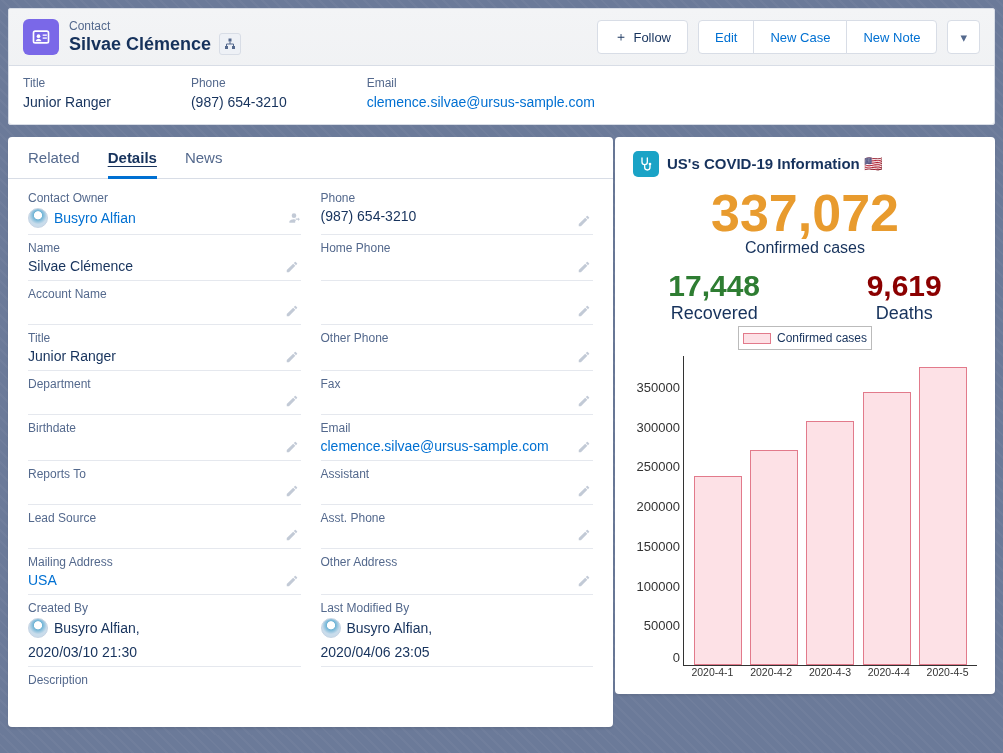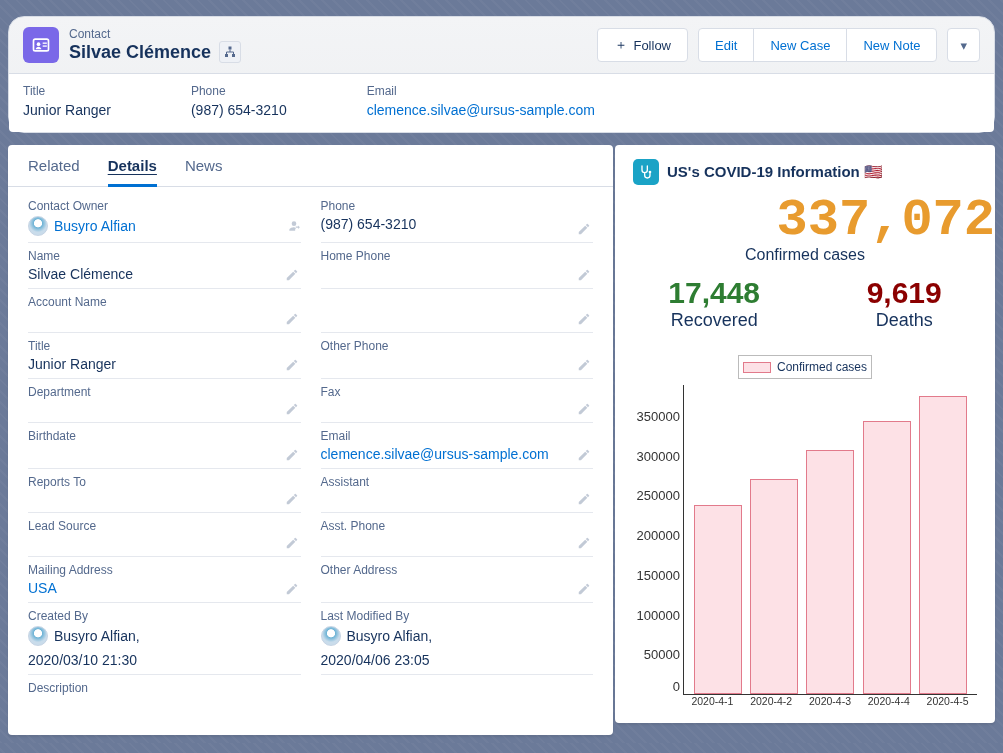--- a/index.html
+++ b/index.html
@@ -7,24 +7,23 @@
   font-family: -apple-system, BlinkMacSystemFont, "Segoe UI", Arial, sans-serif;
   background: #6b7a99;
   background-image: repeating-linear-gradient(45deg, rgba(255,255,255,0.03) 0px, rgba(255,255,255,0.03) 2px, transparent 2px, transparent 8px);
   padding: 8px;
   font-size: 13px;
   color: #16325c;
 }
 .page-header {
   background: linear-gradient(#f3f4f6, #eef0f2);
   border: 1px solid #d8dde6;
-  border-radius: 16px;
+  border-radius: 2px;
   padding: 10px 14px 0 14px;
   margin-bottom: 12px;
-  margin-top: 8px;
 }
 .header-top {
   display: flex;
   align-items: center;
   justify-content: space-between;
 }
 .header-left {
   display: flex;
   align-items: center;
   gap: 10px;
@@ -123,27 +122,26 @@
   display: flex; align-items: center; gap: 8px;
   padding: 14px 18px 6px 18px;
 }
 .widget-icon {
   width: 26px; height: 26px; background: #1aa3c6;
   border-radius: 5px; display: flex; align-items: center; justify-content: center;
 }
 .widget-icon svg { fill: #fff; }
 .widget-title { font-weight: 700; font-size: 15px; color: #16325c; }
 .big-number {
-  text-align: right; font-size: 52px; font-weight: 700;
+  text-align: center; font-size: 52px; font-weight: 700;
   color: #e89b2e;
-  font-family: Liberation Mono, monospace;
 }
 .big-label { text-align: center; font-size: 16px; color: #16325c; margin-top: -4px; }
 .stats-row {
-  display: flex; justify-content: space-around; margin: 12px 0 24px 0;
+  display: flex; justify-content: space-around; margin: 12px 0 2px 0;
 }
 .stat { text-align: center; }
 .stat-num { font-size: 30px; font-weight: 700; }
 .stat-num.green { color: #2e7d32; }
 .stat-num.red { color: #8b0000; }
 .stat-lab { font-size: 18px; color: #16325c; }
 
 .chart-wrap { padding: 0 12px 16px 12px; }
 .legend {
   display: flex; justify-content: center; align-items: center; gap: 6px;

